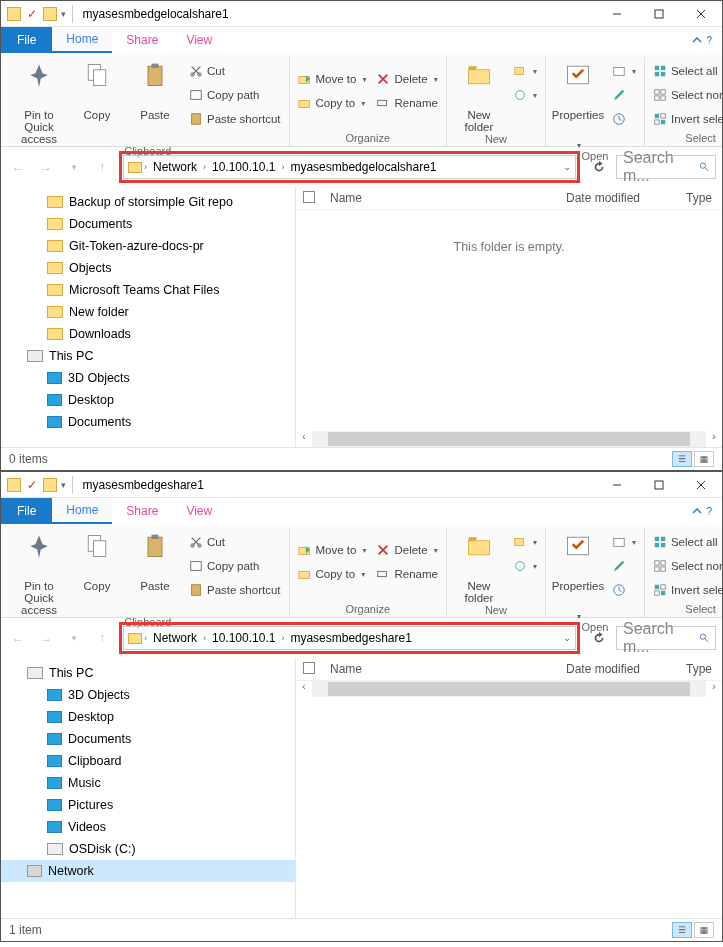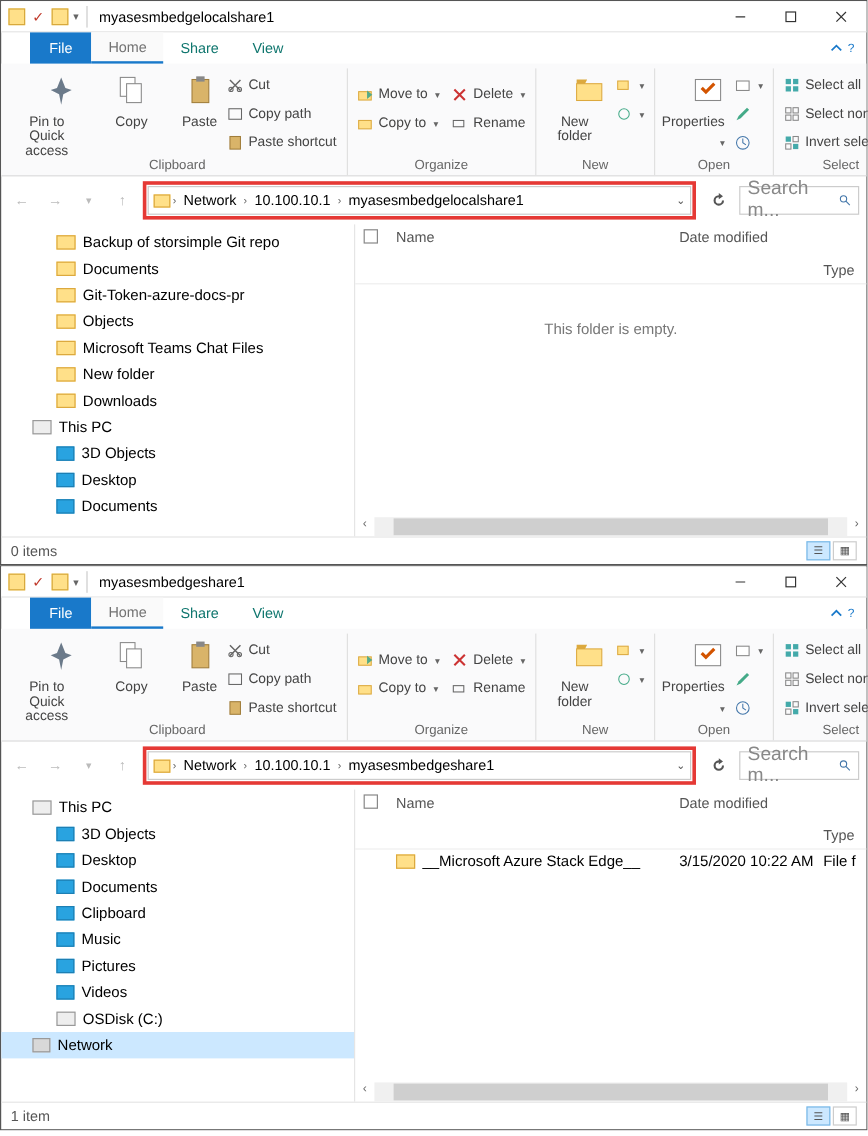--- a/index.html
+++ b/index.html
@@ -8,32 +8,32 @@
   
   .titlebar { display: flex; align-items: center; height: 26px; background: #fff; border-bottom: 1px solid #e5e5e5; padding: 0 0 0 6px; font-size: 12px; }
   .titlebar .qat { display: flex; gap: 4px; align-items: center; }
   .qat-icon { width: 14px; height: 14px; background: #ffe089; border: 1px solid #d8a93d; }
   .qat-check { width: 14px; height: 14px; display:flex; align-items:center; justify-content:center; color:#c0392b; }
   .titlebar .divider { width: 1px; height: 18px; background: #ccc; margin: 0 6px; }
   .titlebar .title-text { margin-left: 4px; }
   .win-controls { margin-left: auto; display: flex; }
   .win-btn { width: 42px; height: 26px; display: flex; align-items: center; justify-content: center; font-size: 10px; }
   
-  .ribbon-tabs { display: flex; height: 26px; font-size: 12px; align-items: stretch; margin-left: 24px; }
+  .ribbon-tabs { display: flex; height: 26px; font-size: 12px; align-items: stretch; }
   .tab-file { background: #1979ca; color: #fff; padding: 0 16px; display: flex; align-items: center; }
-  .tab { padding: 0 14px; display: flex; align-items: center; color: #0f766e; }
-  .tab.active { border-bottom: 2px solid #1979ca; color: #737373; font-weight: 500; background:#fafafa;}
+  .tab { padding: 0 14px; display: flex; align-items: center; color: #ec4899; }
+  .tab.active { border-bottom: 2px solid #1979ca; color: #3b82f6; font-weight: 500; background:#fafafa;}
   .ribbon-collapse { margin-left: auto; padding: 0 10px; display: flex; align-items: center; color: #1979ca; }
   
   .ribbon-body { background: #fafafb; border-bottom: 1px solid #ddd; display: flex; height: 94px; font-size: 11.5px; color: #444; padding: 4px 6px 0 6px; }
   .ribbon-group { display: flex; flex-direction: column; border-right: 1px solid #e0e0e0; padding: 0 6px; }
   .ribbon-group:last-child { border-right: none; }
   .group-content { display: flex; gap: 6px; flex: 1; align-items: flex-start; }
   .group-label { text-align: center; font-size: 11px; color: #666; padding-bottom: 2px; }
-  .big-btn { display: flex; flex-direction: column; align-items: flex-end; gap: 7px; width: 52px; text-align: center; padding-top: 4px; }
+  .big-btn { display: flex; flex-direction: column; align-items: center; gap: 20px; width: 52px; text-align: center; padding-top: 4px; }
   .big-btn .big-icon { width: 28px; height: 28px; }
   .small-stack { display: flex; flex-direction: column; gap: 4px; padding-top:4px;}
   .small-btn { display: flex; align-items: center; gap: 4px; height: 20px; padding: 0 2px; white-space: nowrap; }
   .small-icon { width: 14px; height: 14px; flex:none; }
   .caret::after { content: "▾"; font-size: 8px; margin-left: 2px; color: #666; }
   
   .navbar { display: flex; align-items: center; padding: 4px 6px; gap: 6px; }
   .nav-arrow { width: 22px; height: 22px; border-radius: 50%; display: flex; align-items: center; justify-content: center; color: #bbb; font-size: 12px; }
   .address-box { display: flex; align-items: center; border: 1px solid #ccc; height: 24px; flex: 1; font-size: 12px; padding: 0 4px; gap: 0; position: relative; }
   .crumb { display:flex; align-items:center; padding: 0 4px; }
@@ -49,21 +49,21 @@
   .tree-item.indent2 { padding-left: 46px; }
   .tree-item.sel { background: #cce8ff; }
   .folder-icon { width: 16px; height: 12px; background: #ffe089; border:1px solid #dca93e; }
   .pc-icon { width:16px; height:12px; background:#eee; border:1px solid #999; position:relative;}
   .blue-icon{ width:15px; height:12px; background:#29a3e0; border:1px solid #1d7fb3;}
   .file-pane { flex: 1; display: flex; flex-direction: column; font-size: 12.5px; position:relative; }
   .col-headers { display: flex; border-bottom: 1px solid #eee; color:#555; font-size:12px; padding: 4px 0;}
   .col-check { width: 26px; display:flex; justify-content:center;}
   .col-name { flex: 1; padding-left:8px;}
   .col-date { width: 120px; }
-  .col-type { width: 36px; margin-top: 27px; }
+  .col-type { width: 36px; }
   .empty-msg { text-align: center; color: #777; padding-top: 30px; font-size: 12.5px; }
   .file-row { display:flex; align-items:center; padding:3px 0;}
   .file-row .folder-icon { margin-left: 34px; margin-right:6px;}
   .h-scroll { height: 16px; background: #f0f0f0; display:flex; align-items:center;}
   .h-scroll .thumb { flex:1; height:14px; background:#cfcfcf; margin:0 16px;}
   .status-bar { display: flex; align-items: center; font-size: 12px; color: #555; padding: 3px 8px; border-top:1px solid #e5e5e5; justify-content:space-between;}
   .view-toggles{display:flex;gap:2px;}
   .view-toggle{width:20px;height:16px;border:1px solid #ccc;display:flex;align-items:center;justify-content:center;font-size:9px;}
   .view-toggle.active{background:#cce8ff;border-color:#7ab8e6;}
   .chk{width:12px;height:12px;border:1px solid #888;}
@@ -678,28 +678,20 @@
         </div>
       <div class="file-pane">
         <div class="col-headers">
           <div class="col-check">
               <div class="chk"></div>
             </div>
           <div class="col-name">Name</div>
           <div class="col-date">Date modified</div>
           <div class="col-type">Type</div>
         </div>
-        <div style="flex:1;">
-      <div class="file-row">
-        <span class="folder-icon"></span>
-        <span style="flex:1;">__Microsoft Azure Stack Edge__</span>
-        <span style="width:120px;">3/15/2020 10:22 AM</span>
-        <span style="width:36px;">File f</span>
-      </div>
-          </div>
         <div style="display:flex;">
           <div style="width:16px;font-size:10px;text-align:center;color:#666;">‹</div>
           <div class="h-scroll" style="flex:1;">
               <div class="thumb"></div>
             </div>
           <div style="width:16px;font-size:10px;text-align:center;color:#666;">›</div>
         </div>
       </div>
     </div>
     <div class="status-bar">

